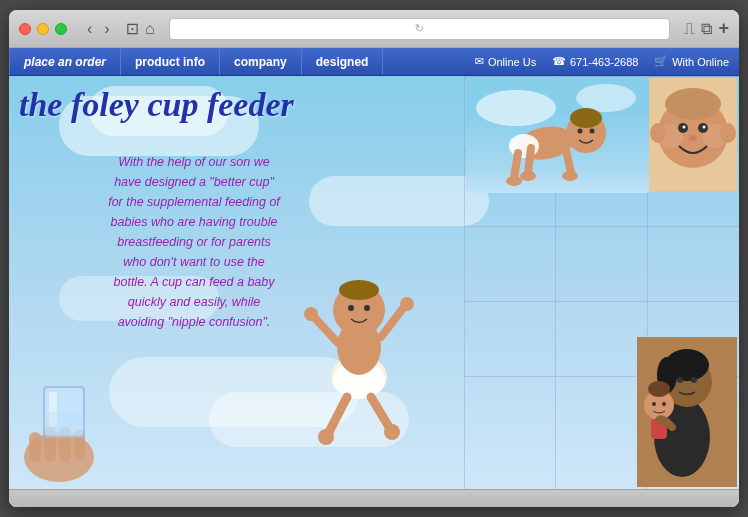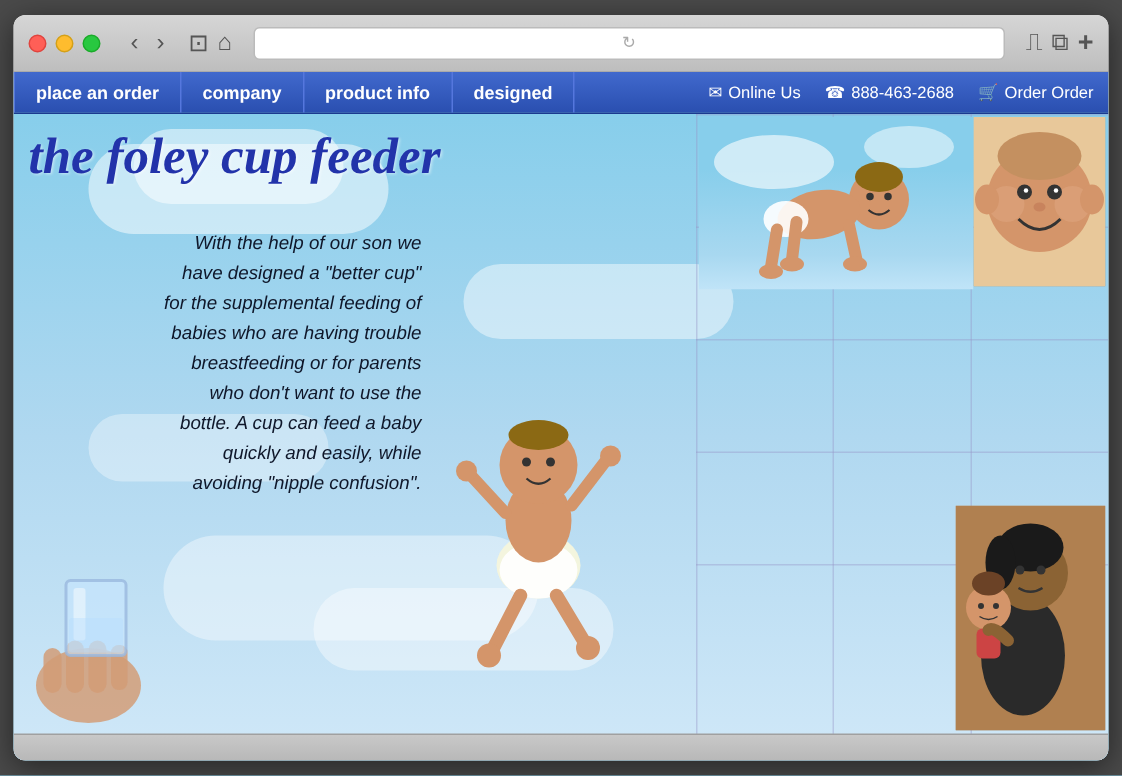--- a/index.html
+++ b/index.html
@@ -121,21 +121,21 @@
       padding: 0 14px;
       display: flex;
       align-items: center;
       font-size: 12px;
       font-weight: bold;
       color: white;
       border-right: 1px solid #5577dd;
       cursor: pointer;
       white-space: nowrap;
     }
-    .nav-item:first-child { border-left: 1px solid #5577dd; }
+    .nav-item:first-child { border-left: 1px solid #5577dd; font-style: italic; }
 
     .contact-area {
       margin-left: auto;
       display: flex;
       align-items: center;
       gap: 16px;
       padding: 0 10px;
       font-size: 11px;
       color: white;
     }
@@ -177,23 +177,23 @@
     }
 
     
     .description {
       position: absolute;
       top: 120px;
       left: 60px;
       width: 220px;
       font-size: 12.5px;
       font-style: italic;
-      color: #0f172a;
+      color: #a21caf;
       line-height: 1.6;
-      text-align: right;
+      text-align: center;
       margin-left: 40px;
     }
 
     
     .baby-jumping {
       position: absolute;
       bottom: 30px;
       left: 270px;
       width: 160px;
       height: 260px;
@@ -284,41 +284,41 @@
   </div>
 
   <div class="website">
 
     <div class="nav-bar">
       <div class="nav-items">
         <div class="nav-item">
           <span>place an order</span>
         </div>
         <div class="nav-item">
+          <span>product info</span>
+        </div>
+        <div class="nav-item">
           <span>company</span>
-        </div>
-        <div class="nav-item">
-          <span>product info</span>
         </div>
         <div class="nav-item">
           <span>designed</span>
         </div>
       </div>
       <div class="contact-area">
         <div class="contact-item">
           <span>✉</span>
           <span>Online Us</span>
         </div>
         <div class="contact-item">
           <span>☎</span>
-          <span>888-463-2688</span>
+          <span>671-463-2688</span>
         </div>
         <div class="contact-item">
           <span>🛒</span>
-          <span>Order Order</span>
+          <span>With Online</span>
         </div>
       </div>
     </div>
 
     <div class="main-content">
 
       <div class="sky-bg"></div>
 
       <div style="position:absolute;top:20px;left:50px;width:200px;height:60px;background:rgba(255,255,255,0.5);border-radius:40px;"></div>
       <div style="position:absolute;top:10px;left:80px;width:140px;height:50px;background:rgba(255,255,255,0.5);border-radius:30px;"></div>

